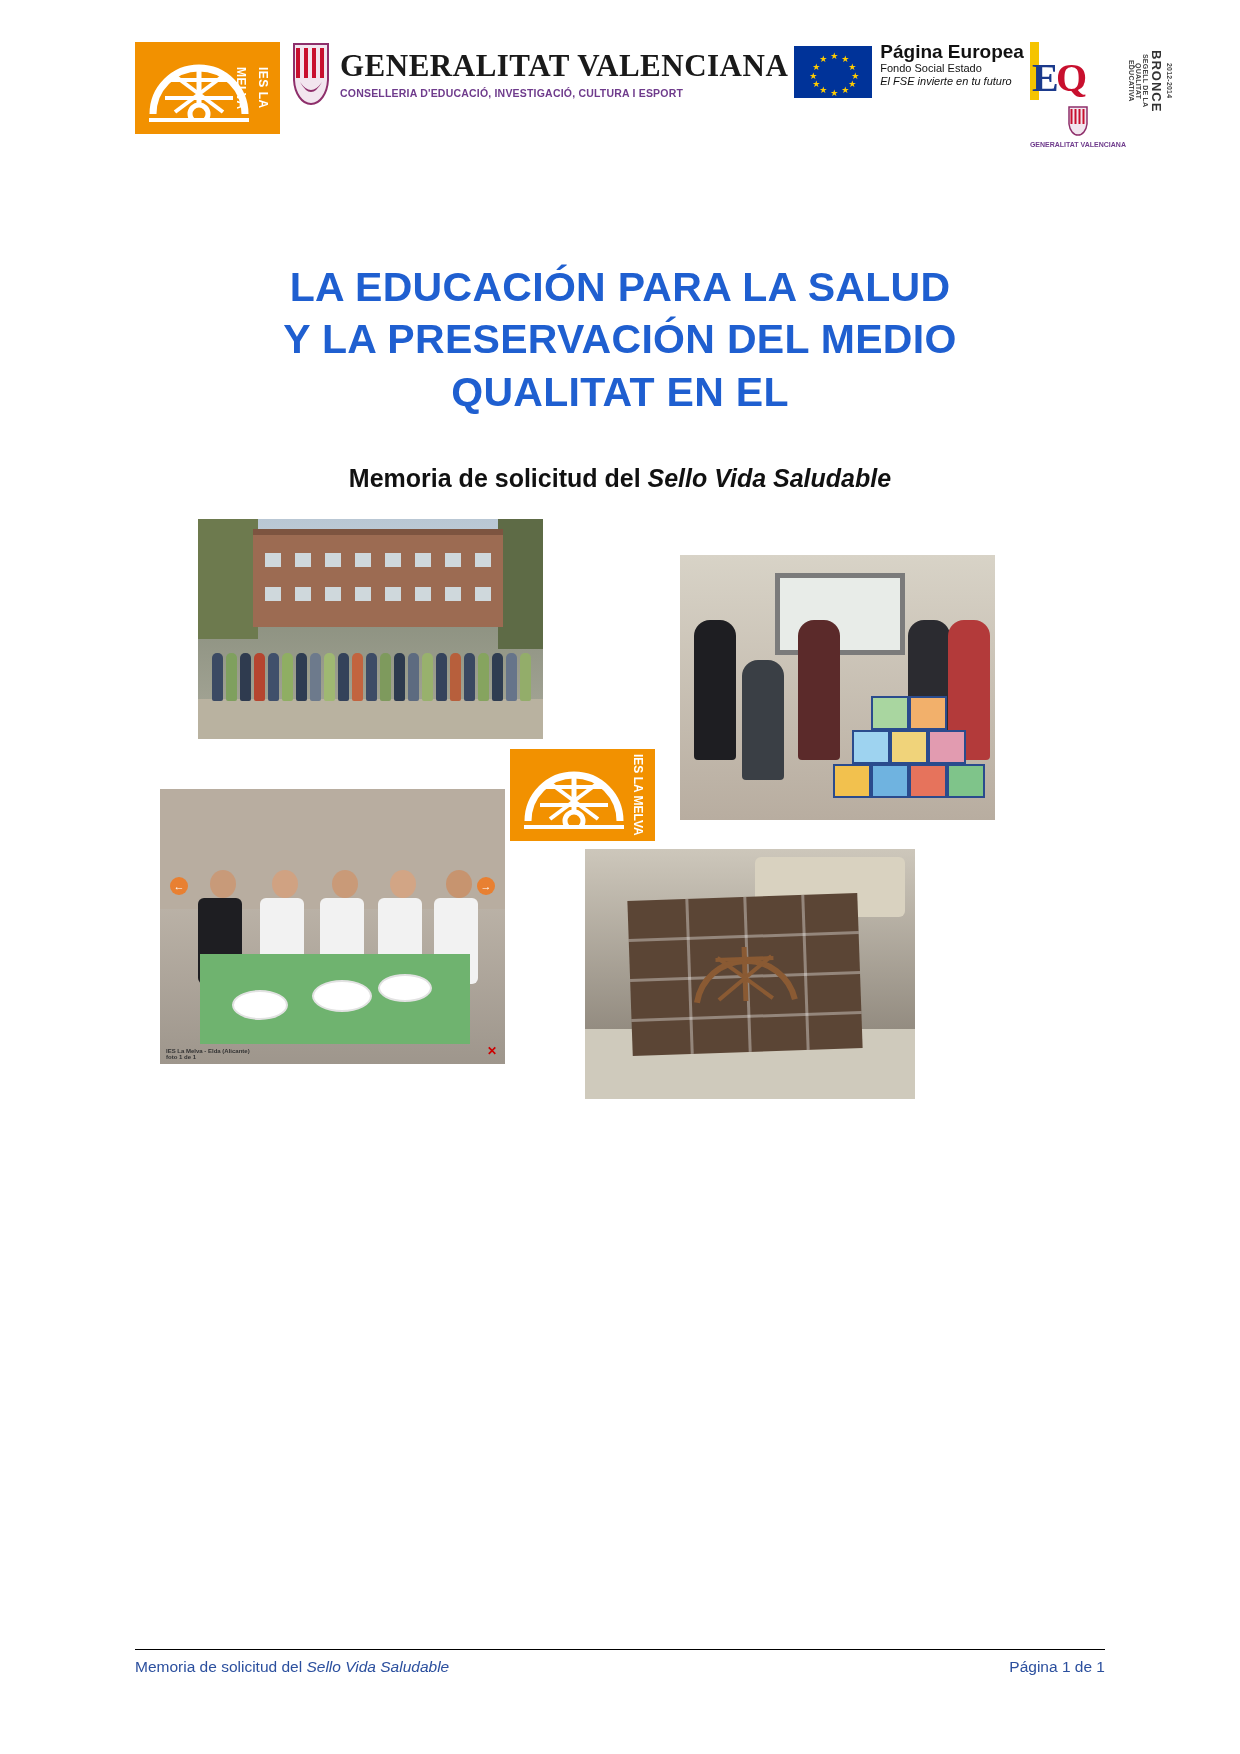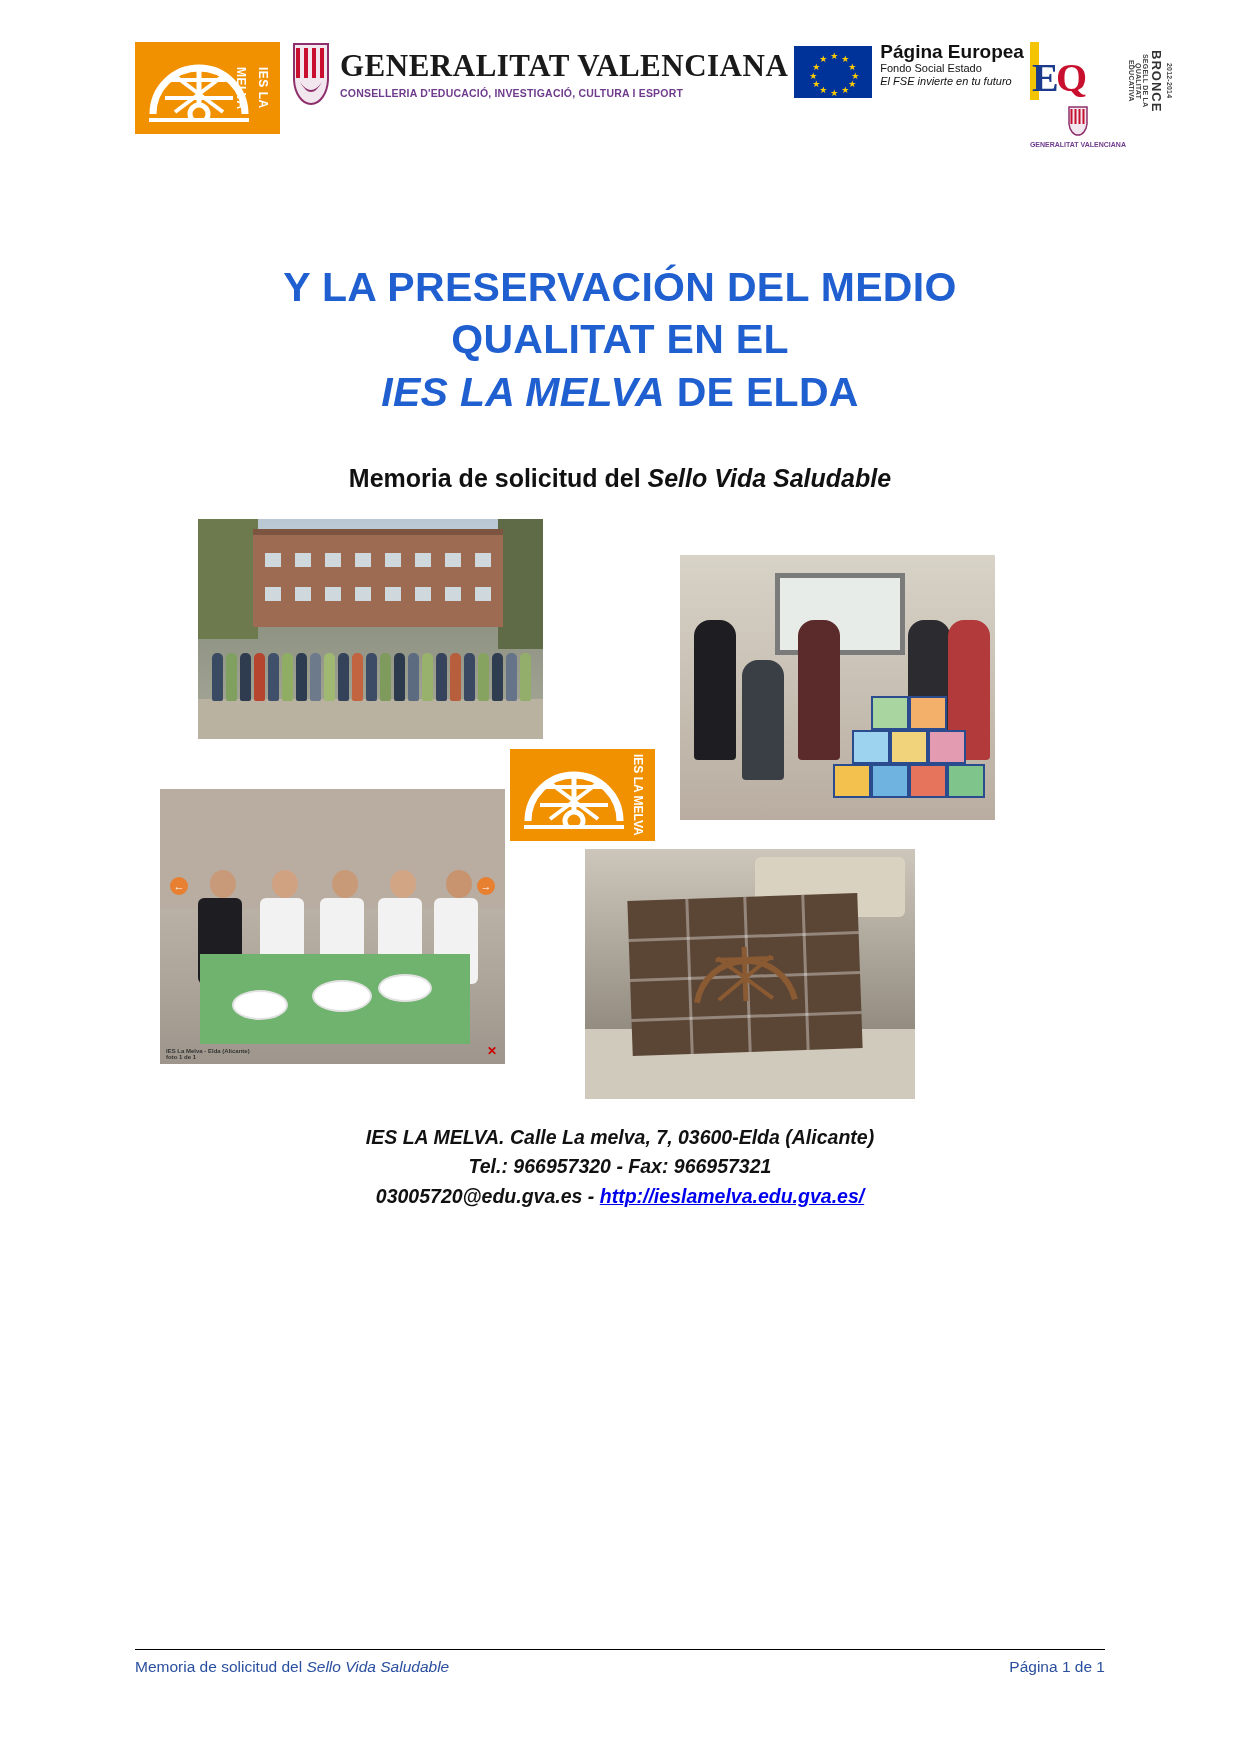--- a/index.html
+++ b/index.html
@@ -464,23 +464,23 @@
       <div style="display:flex;">
         <div class="bronce-vert">SEGELL DE LA QUALITAT EDUCATIVA</div>
         <div class="bronce-big">BRONCE</div>
         <div class="bronce-vert">2012-2014</div>
       </div>
     </div>
   </div>
 
 
   <div class="main-title">
+    <div>LA EDUCACIÓN PARA LA SALUD</div>
     <div>Y LA PRESERVACIÓN DEL MEDIO</div>
     <div>QUALITAT EN EL</div>
-    <div><span class="ital">IES LA MELVA</span><span> DE ELDA</span></div>
   </div>
 
   <div class="subtitle">
     <span>Memoria de solicitud del </span><span class="ital">Sello Vida Saludable</span>
   </div>
 
 
   <div class="photos">
 
     <div class="ph ph-school">
@@ -612,26 +612,19 @@
           <path d="M6 70 A50 50 0 0 1 104 70" fill="none" stroke="#8a5a33" stroke-width="6"></path>
           <line x1="55" y1="16" x2="55" y2="70" stroke="#8a5a33" stroke-width="5"></line>
           <line x1="26" y1="28" x2="84" y2="28" stroke="#8a5a33" stroke-width="4"></line>
           <line x1="28" y1="26" x2="82" y2="68" stroke="#8a5a33" stroke-width="4"></line>
           <line x1="82" y1="26" x2="28" y2="68" stroke="#8a5a33" stroke-width="4"></line>
         </svg>
       </div>
     </div>
   </div>
 
-  <div class="footer-contact">
-    <div>IES LA MELVA. Calle La melva, 7, 03600-Elda (Alicante)</div>
-    <div>Tel.: 966957320 - Fax: 966957321</div>
-    <div>
-      <span>03005720@edu.gva.es</span><span> - </span><a href="#">http://ieslamelva.edu.gva.es/</a>
-    </div>
-  </div>
 
   <div class="page-footer">
     <div><span>Memoria de solicitud del </span><span class="ital">Sello Vida Saludable</span></div>
     <div>Página 1 de 1</div>
   </div>
 
 </div>
 
 </body></html>

